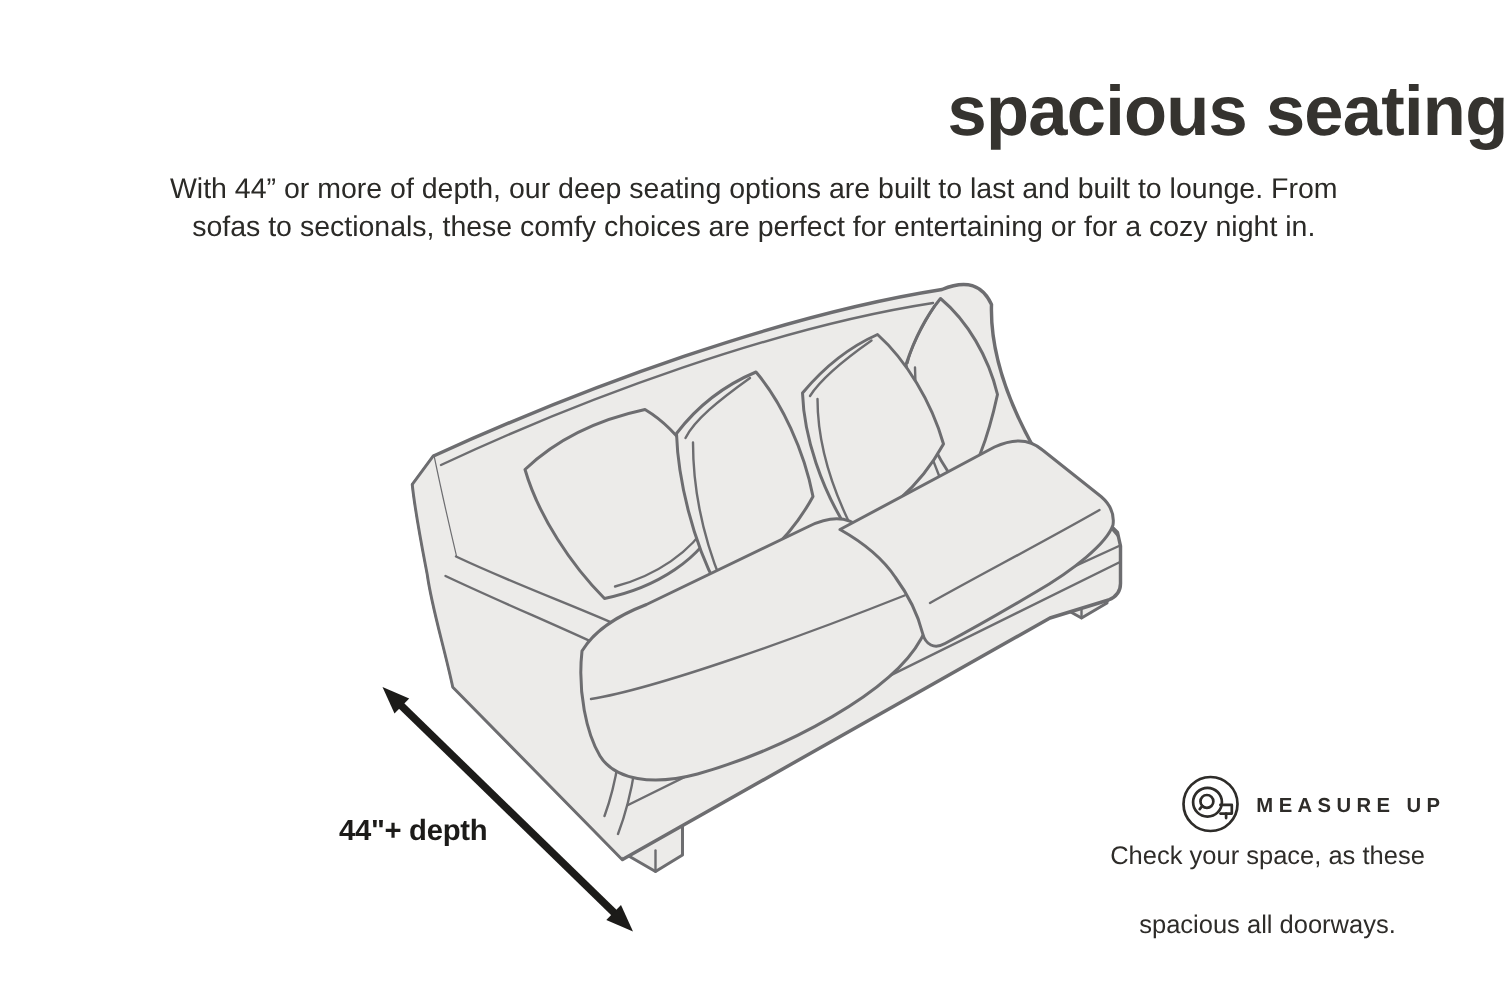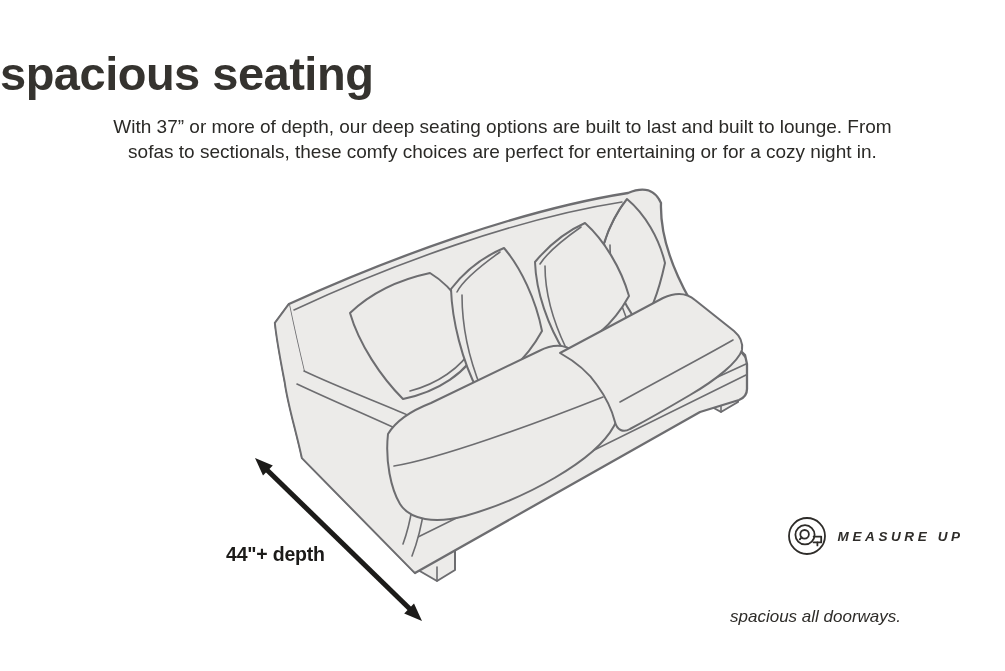--- a/index.html
+++ b/index.html
@@ -13,21 +13,21 @@
   }
   html,body{margin:0;padding:0;background:#fff;}
   .canvas{
     position:relative;width:1005px;height:671px;overflow:hidden;
     background:var(--background);
     font-family:"Liberation Sans","DejaVu Sans",sans-serif;
     color:var(--text-color);
   }
   .page-title{
     position:absolute;top:48px;left:0;width:100%;
-    text-align:left;font-size:47px;font-weight:bold;
+    text-align:right;font-size:47px;font-weight:bold;
     letter-spacing:-0.5px;color:var(--title-color);
     margin:0;line-height:52px;
   }
   .intro{
     position:absolute;top:114px;left:0;width:100%;
     text-align:center;font-size:19px;line-height:25px;
     color:var(--text-color);margin:0;
   }
   .illustration{position:absolute;top:0;left:0;width:1005px;height:671px;}
   .sofa-line{fill:none;stroke:var(--sofa-stroke);stroke-width:1.6;stroke-linecap:round;stroke-linejoin:round;}
@@ -36,21 +36,21 @@
   .sofa-outline{fill:var(--sofa-fill);stroke:var(--sofa-stroke);stroke-width:2.3;stroke-linejoin:round;}
   .arrow-stroke{stroke:var(--arrow-color);stroke-width:5;}
   .arrow-fill{fill:var(--arrow-color);}
   .dim-label{
     position:absolute;top:543px;left:226px;
     font-size:19.5px;font-weight:bold;letter-spacing:-0.2px;
     color:var(--arrow-color);
   }
   .measure{
     position:absolute;top:516px;right:45px;width:230px;
-    text-align:left;color:var(--measure-color);font-style:italic;
+    text-align:center;color:var(--measure-color);
   }
   .measure-head{
     display:flex;align-items:center;justify-content:flex-end;
     gap:11px;height:40px;
   }
   .measure-head svg{flex:0 0 auto;display:block;}
   .measure-heading{
     font-size:13.5px;font-weight:bold;letter-spacing:3.6px;
     margin-right:-3.6px;white-space:nowrap;
   }
@@ -60,21 +60,21 @@
   .tape-line{fill:none;stroke:var(--measure-color);stroke-width:1.8;stroke-linejoin:round;stroke-linecap:round;}
 </style>
 </head>
 <body>
 
 <div class="canvas">
 
   <h1 class="page-title">spacious seating</h1>
 
   <p class="intro">
-    <span>With 37” or more of depth, our deep seating options are built to last and built to lounge. From</span><br>
+    <span>With 44” or more of depth, our deep seating options are built to last and built to lounge. From</span><br>
     <span>sofas to sectionals, these comfy choices are perfect for entertaining or for a cozy night in.</span>
   </p>
 
   <svg class="illustration" viewBox="0 0 1005 671" xmlns="http://www.w3.org/2000/svg" aria-hidden="true">
 
     <g>
       <path class="sofa-shape" d="M 418,551 L 455,551 L 455,570 L 437,581 L 418,570 Z"></path>
       <path class="sofa-line" d="M 437,581 L 437,567"></path>
       <path class="sofa-shape" d="M 703,387 L 738,387 L 738,402 L 721,412 L 703,402 Z"></path>
       <path class="sofa-line" d="M 721,412 L 721,399"></path>
@@ -191,19 +191,19 @@
         <circle class="tape-line" cx="20" cy="20" r="18" stroke-width="2"></circle>
         <circle class="tape-line" cx="18" cy="18.8" r="9.6"></circle>
         <circle class="tape-line" cx="17.6" cy="18.3" r="4.3" stroke-width="1.5"></circle>
         <path class="tape-line" d="M 14.6,21.3 L 12.8,23.4" stroke-width="1.5"></path>
         <path class="tape-line" d="M 26.6,20.6 L 34.2,20.6 L 34.2,26.4 L 26.6,26.4" stroke-width="1.7"></path>
         <path class="tape-line" d="M 30.4,26.4 L 30.4,29.4" stroke-width="1.7"></path>
       </svg>
       <span class="measure-heading">MEASURE UP</span>
     </div>
     <p class="measure-note">
-      <br>
+      <span>Check your space, as these</span><br>
       <br>
       <span>spacious all doorways.</span>
     </p>
   </div>
 
 </div>
 
 </body></html>

